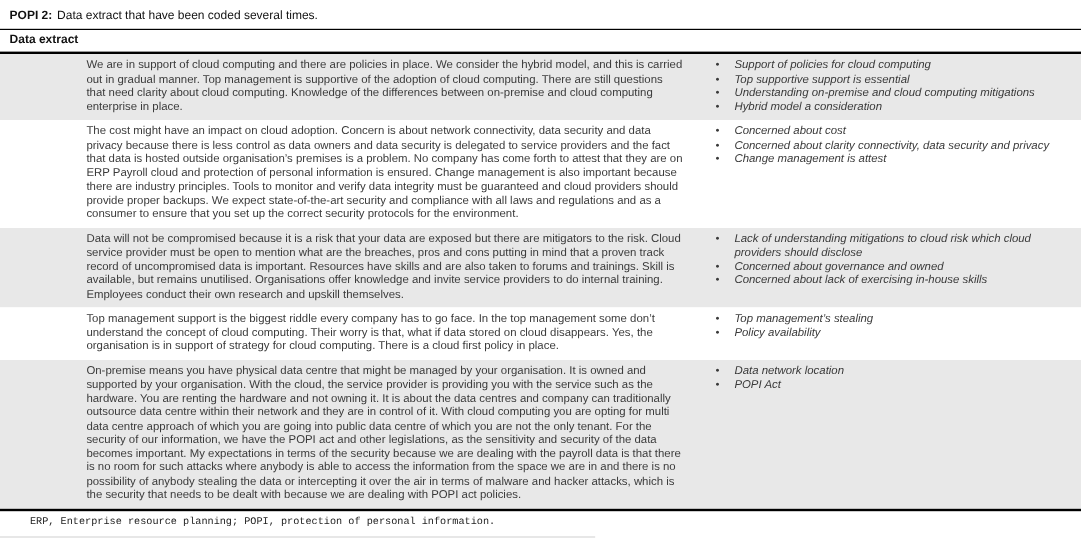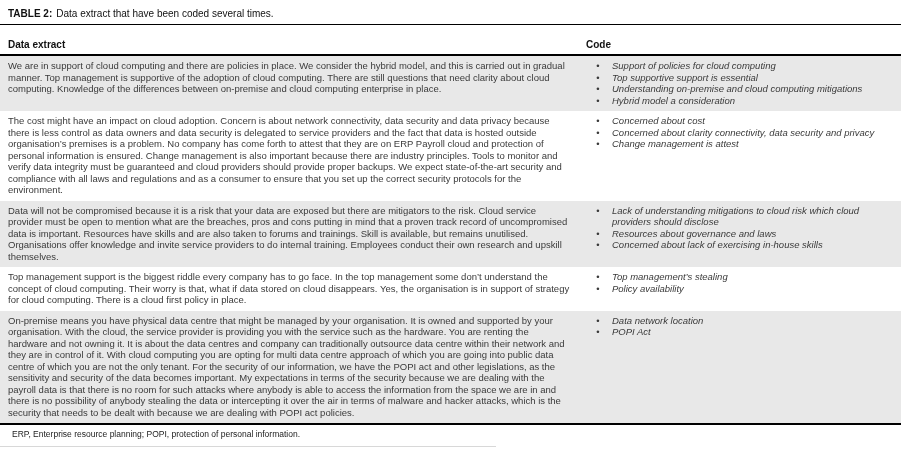--- a/index.html
+++ b/index.html
@@ -28,74 +28,75 @@
   .cap-label { font-weight: bold; margin-right: 4px; }
 
   .header-row {
     display: grid;
     grid-template-columns: 578px 1fr;
     border-bottom: 2px solid var(--rule, #000);
     font-weight: bold;
     font-size: 10px;
     color: #111;
   }
-  .hcell { padding: 14px 8px 4px 8px; }
+  .hcell { padding: 3px 8px 4px 8px; }
 
   .row {
     display: grid;
     grid-template-columns: 578px 1fr;
   }
   .row.shaded { background: var(--row-shade, #e8e8e8); }
 
   .cell.extract {
-    padding: 4px 8px 5px 8px;
+    padding: 4px 8px 5px 24px;
     text-align: left;
+    margin-left: 48px;
   }
   .cell.codes { padding: 4px 26px 5px 6px; }
 
   .code-list {
     margin: 0;
     padding: 0;
     list-style: none;
   }
   .code-item { display: flex; }
   .bullet {
     flex: 0 0 auto;
     width: 10px;
     margin-left: 9px;
     margin-right: 9px;
     text-align: center;
   }
   .code-text { flex: 1 1 auto; font-style: italic; }
 
   .bottom-rule-thick { border-top: 2px solid var(--rule, #000); }
   .footnote {
-    padding: 4px 8px 5px 12px;
+    padding: 4px 8px 5px 25px;
     font-size: 8.5px;
     line-height: 10px;
     color: #222;
+    font-family: Liberation Mono, monospace;
   }
   .faint-rule {
     margin: 2px 0 0 0;
     width: 55%;
     border-top: 1px solid #d8d8d8;
   }
 </style>
 </head>
 <body>
 
 <div class="table-wrap">
 
   <div class="caption">
-    <span class="cap-label">TABLE 2:</span><span>Data extract that have been coded several times.</span>
+    <span class="cap-label">POPI 2:</span><span>Data extract that have been coded several times.</span>
   </div>
 
   <div class="header-row">
     <div class="hcell">Data extract</div>
-    <div class="hcell">Code</div>
   </div>
 
   <div>
 
     <div class="row shaded">
       <div class="cell extract">We are in support of cloud computing and there are policies in place. We consider the hybrid model, and this is carried out in gradual manner. Top management is supportive of the adoption of cloud computing. There are still questions that need clarity about cloud computing. Knowledge of the differences between on-premise and cloud computing enterprise in place.</div>
       <div class="cell codes">
         <ul class="code-list">
           <li class="code-item">
               <span class="bullet">•</span>
@@ -140,21 +141,21 @@
     <div class="row shaded">
       <div class="cell extract">Data will not be compromised because it is a risk that your data are exposed but there are mitigators to the risk. Cloud service provider must be open to mention what are the breaches, pros and cons putting in mind that a proven track record of uncompromised data is important. Resources have skills and are also taken to forums and trainings. Skill is available, but remains unutilised. Organisations offer knowledge and invite service providers to do internal training. Employees conduct their own research and upskill themselves.</div>
       <div class="cell codes">
         <ul class="code-list">
           <li class="code-item">
               <span class="bullet">•</span>
               <span class="code-text">Lack of understanding mitigations to cloud risk which cloud providers should disclose</span>
             </li>
           <li class="code-item">
               <span class="bullet">•</span>
-              <span class="code-text">Resources about governance and laws</span>
+              <span class="code-text">Concerned about governance and owned</span>
             </li>
           <li class="code-item">
               <span class="bullet">•</span>
               <span class="code-text">Concerned about lack of exercising in-house skills</span>
             </li>
         </ul>
       </div>
     </div>
 
     <div class="row">

